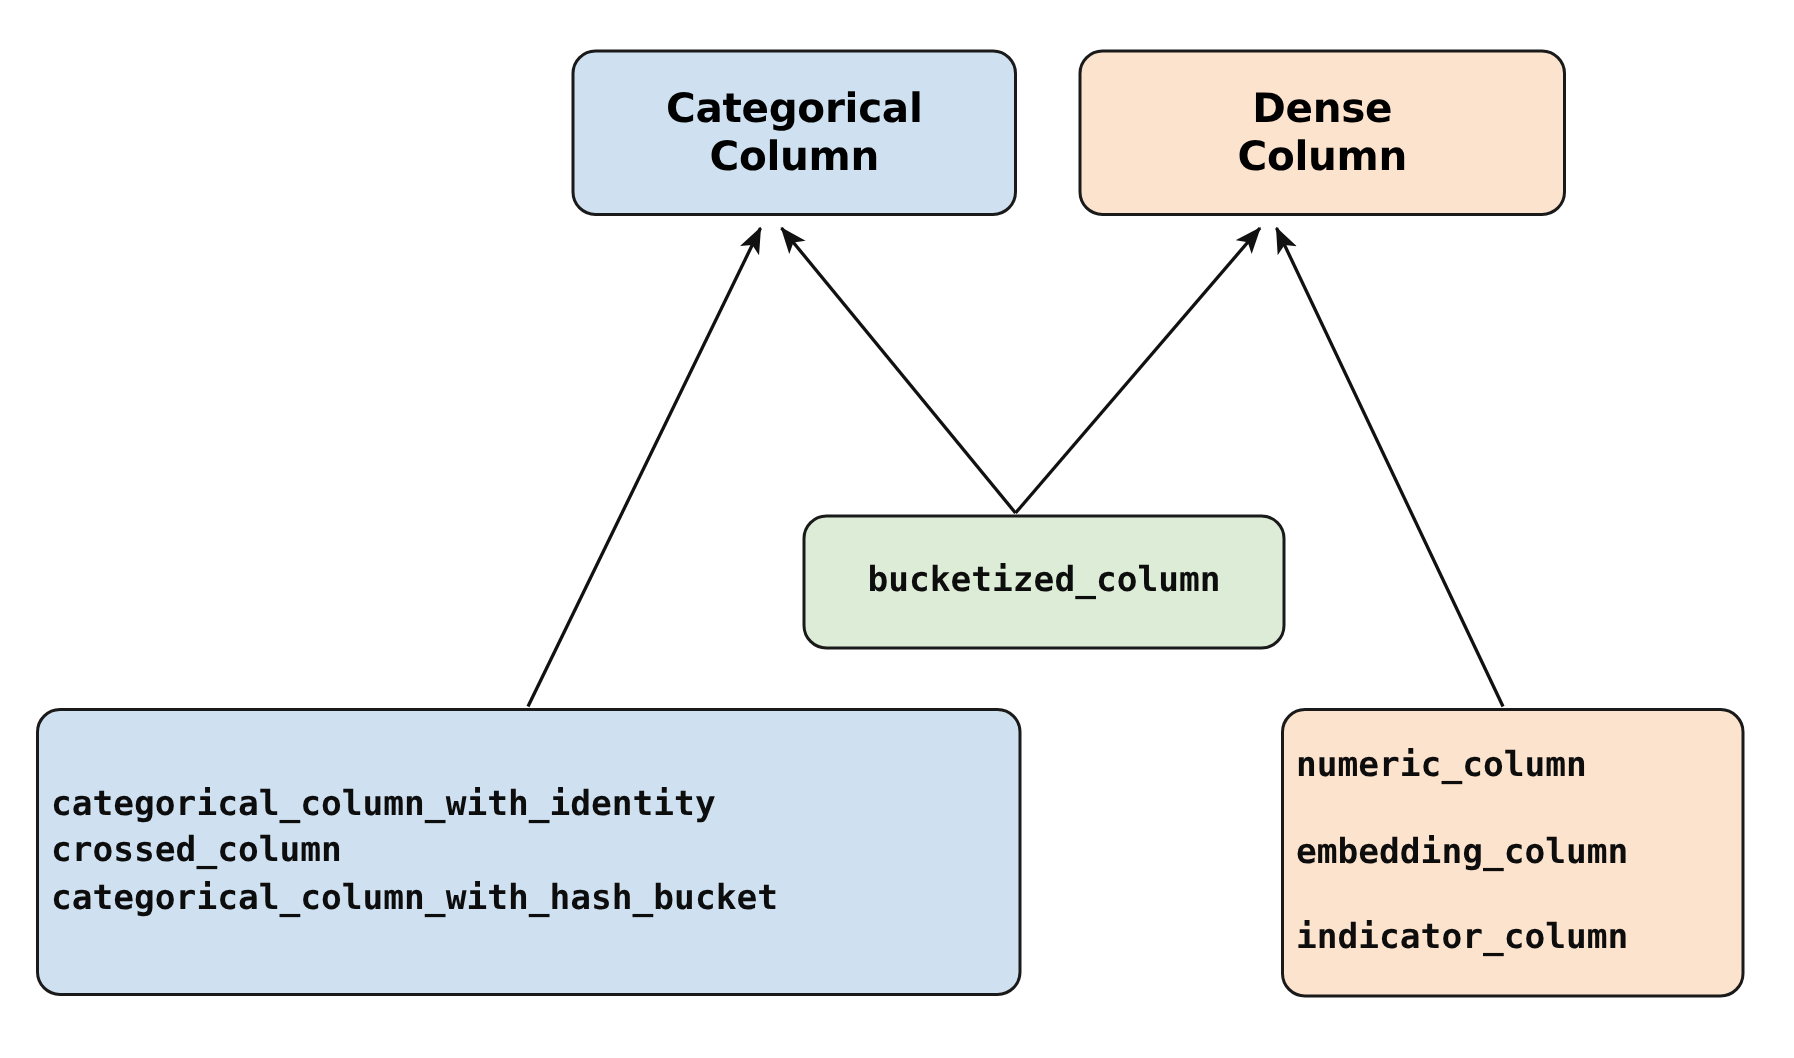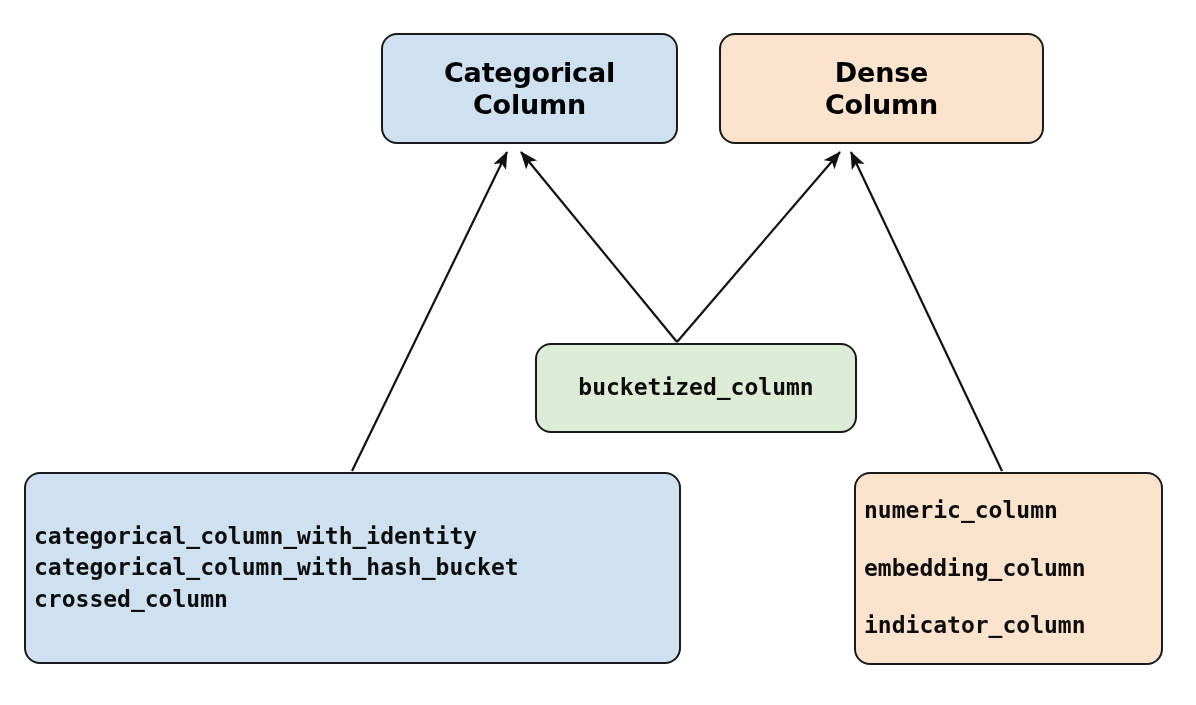--- a/index.html
+++ b/index.html
@@ -114,22 +114,22 @@
     <span>Dense</span>
     <span>Column</span>
   </div>
 
   <div class="node mono-node mono-center" id="node-bucketized-column">
     <span class="mono-line">bucketized_column</span>
   </div>
 
   <div class="node mono-node" id="node-categorical-list">
     <span class="mono-line">categorical_column_with_identity</span>
+    <span class="mono-line">crossed_column</span>
     <span class="mono-line">categorical_column_with_hash_bucket</span>
-    <span class="mono-line">crossed_column</span>
   </div>
 
   <div class="node mono-node" id="node-dense-list">
     <span class="mono-line">numeric_column</span>
     <span class="mono-line">embedding_column</span>
     <span class="mono-line">indicator_column</span>
   </div>
 
 </div>
 

